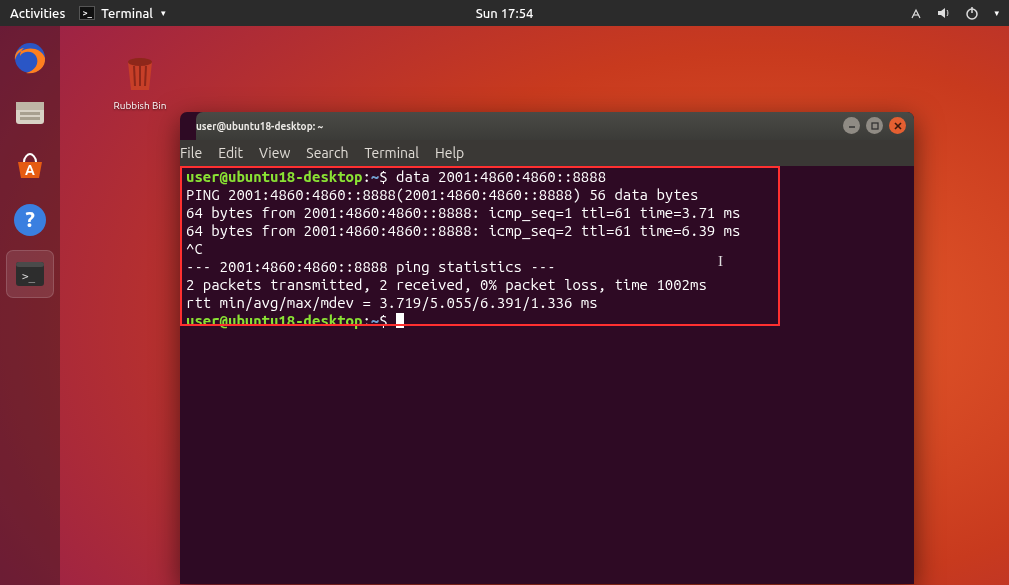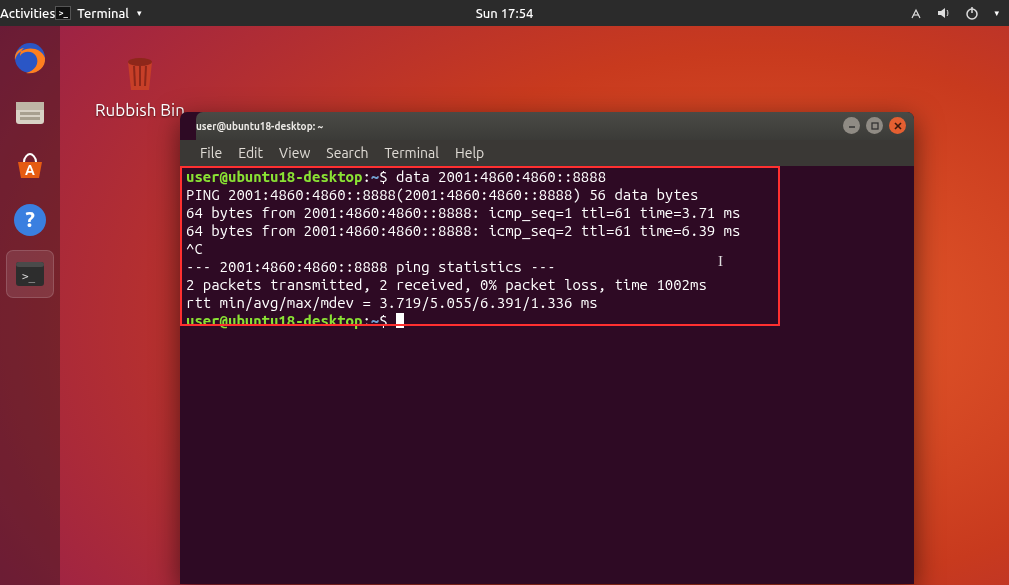--- a/index.html
+++ b/index.html
@@ -12,40 +12,40 @@
 }
 
 
 .topbar {
   position: absolute; top: 0; left: 0; right: 0; height: 26px;
   background: #2b2b2b;
   display: flex; align-items: center;
   font-size: 13px; font-weight: 500;
   z-index: 10;
 }
-.topbar .left { display: flex; align-items: center; }
+.topbar .left { display: flex; align-items: center; gap: 14px; padding-left: 10px; }
 .topbar .center { position:absolute; left:0; right:0; text-align:center; pointer-events:none; }
 .topbar .right { margin-left: auto; display:flex; align-items:center; gap:12px; padding-right:10px; }
 .topbar .app-ind { display:flex; align-items:center; gap:6px; }
 .topbar .app-ind .term-ic { width:16px; height:14px; background:#111; border:1px solid #555; display:inline-flex; align-items:center; justify-content:center; font-size:9px; line-height:1; }
 .tri { font-size:9px; margin-left:2px; }
 
 .tb-icon { width:16px; height:16px; display:inline-flex; align-items:center; justify-content:center; }
 
 
 .dock {
   position:absolute; left:0; top:26px; bottom:0; width:60px;
   background: rgba(20,20,20,0.35);
   display:flex; flex-direction:column; align-items:center; padding-top:8px; gap:6px;
 }
 .dock .tile { width:48px; height:48px; border-radius:7px; display:flex; align-items:center; justify-content:center; position:relative; }
 .dock .tile.active { background: rgba(255,255,255,0.10); box-shadow: inset 0 0 0 1px rgba(255,255,255,0.15); }
 
 
-.desk-icon { position:absolute; width:100px; text-align:center; font-size:17px; color:#fff; text-shadow:0 1px 2px rgba(0,0,0,0.6); }
+.desk-icon { position:absolute; width:100px; text-align:center; font-size:10px; color:#fff; text-shadow:0 1px 2px rgba(0,0,0,0.6); }
 .desk-icon .icon-img { width:48px; height:48px; margin:0 auto 4px; }
 
 
 .window {
   position:absolute; left:180px; top:112px; width:734px; height:472px;
   background:#2e0a24; 
   border-top-left-radius:7px; border-top-right-radius:7px;
   box-shadow: 0 8px 28px rgba(0,0,0,0.55);
   display:flex; flex-direction:column;
 }
@@ -54,21 +54,21 @@
   border-top-left-radius:7px; border-top-right-radius:7px;
   display:flex; align-items:center; justify-content:flex-start; position:relative;
   font-size:10px; font-weight:600; color:#eceae6;margin-left:16px;
 }
 .win-btns { position:absolute; right:8px; top:5px; display:flex; gap:6px; }
 .win-btn { width:17px; height:17px; border-radius:50%; display:flex; align-items:center; justify-content:center; font-size:11px; color:#2a2a2a; }
 .win-min { background:#8f8b84; }
 .win-max { background:#8f8b84; }
 .win-close { background:#e45f31; color:#3a170c; }
 
-.menubar { height:26px; background:#3a3835; display:flex; align-items:center; gap:16px; padding:0 20px; font-size:14px; color:#e0dcd6; }
+.menubar { height:26px; background:#3a3835; display:flex; align-items:center; gap:16px; padding:0 0; font-size:14px; color:#e0dcd6; }
 .menubar span { cursor:default; }
 
 .term-area { flex:1; position:relative; padding:2px 6px 6px 6px; font-family: "Ubuntu Mono","DejaVu Sans Mono",monospace; font-size:15px; line-height:18px; color:#fff; overflow:hidden; }
 .hl-box { position:absolute; left:0; top:0; width:600px; height:160px; border:2px solid #ff3030; pointer-events:none; }
 .ptxt { white-space:pre; }
 .p-user { color:#8ae234; font-weight:600;margin-top:47px; }
 .p-path { color:#729fcf; font-weight:600; }
 .cursor { display:inline-block; width:8px; height:15px; background:#fff; vertical-align:-2px; }
 .ibeam { position:absolute; font-family: serif; color:#ddd; }
 

